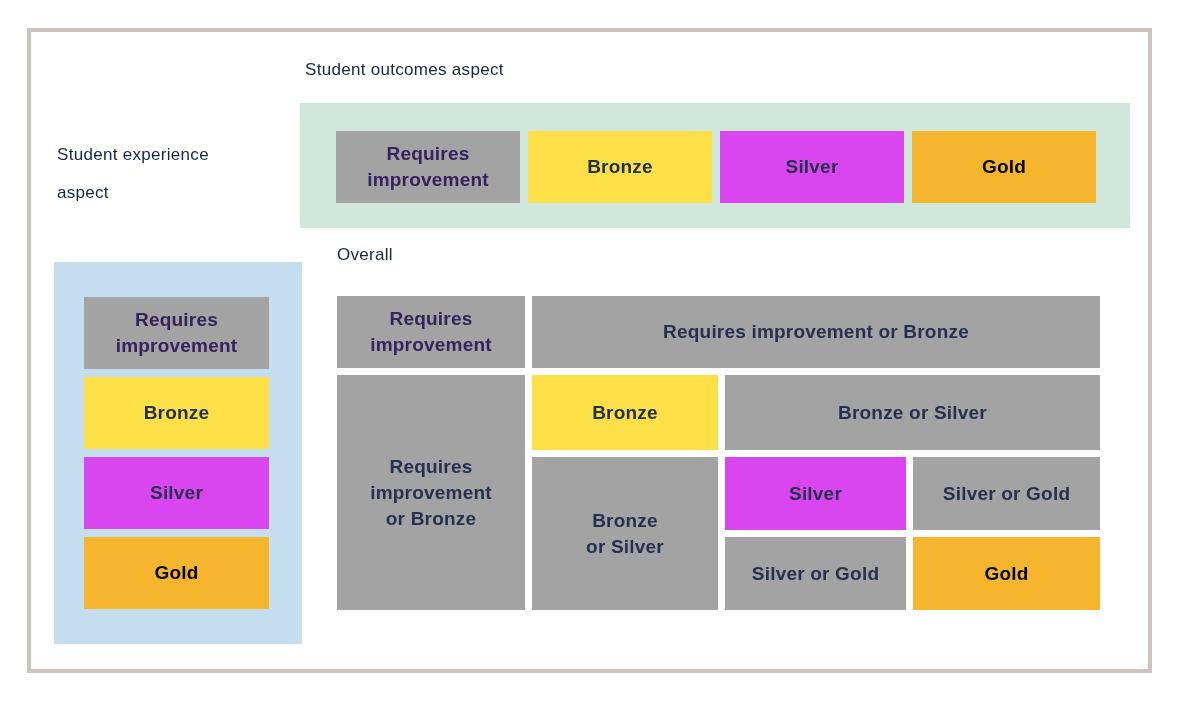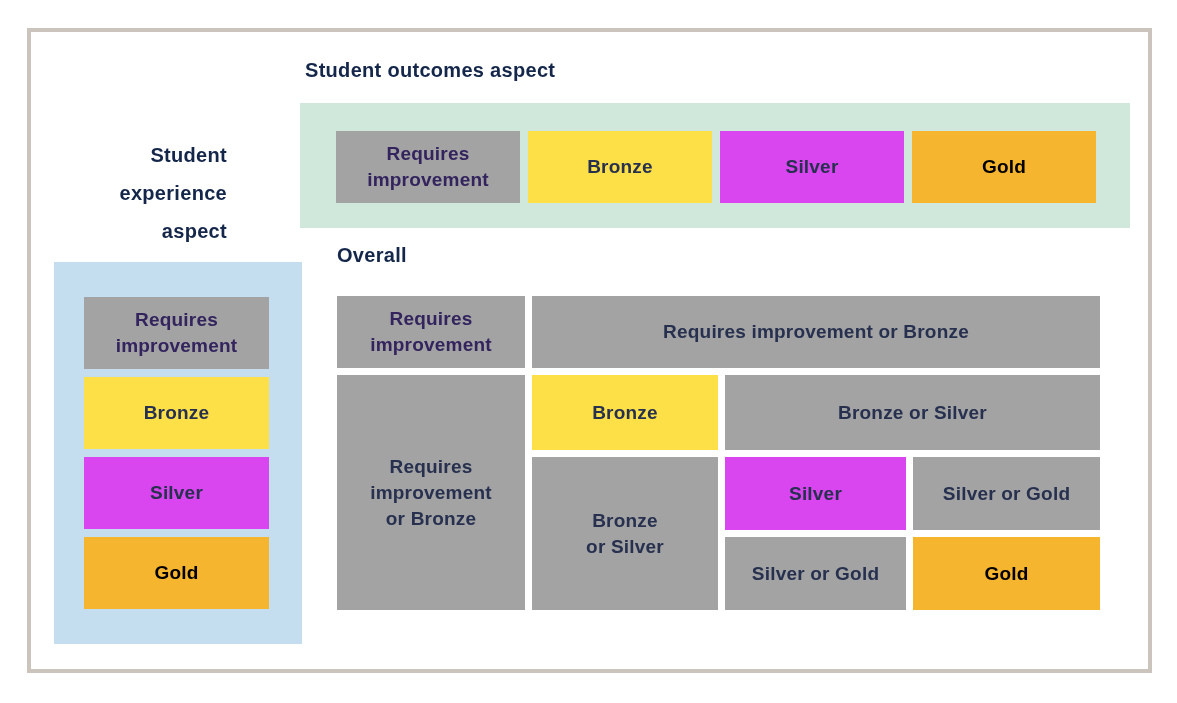--- a/index.html
+++ b/index.html
@@ -6,25 +6,25 @@
   body{
     width:1177px;height:703px;position:relative;background:#ffffff;
     font-family:"Liberation Sans","DejaVu Sans",sans-serif;
     -webkit-font-smoothing:antialiased;
   }
   .frame{
     position:absolute;left:27px;top:28px;width:1125px;height:645px;
     box-sizing:border-box;border:4px solid #cbc4bd;background:#ffffff;
   }
   .heading{
-    position:absolute;color:#14264a;font-weight:bold;font-size:20px;
+    position:absolute;color:#14264a;font-weight:normal;font-size:17px;
     letter-spacing:.3px;line-height:30px;
   }
   .h-outcomes{left:305px;top:55px;white-space:nowrap;}
-  .h-experience{left:57px;top:136px;width:170px;line-height:38px;text-align:right;}
+  .h-experience{left:57px;top:136px;width:170px;line-height:38px;}
   .h-overall{left:337px;top:240px;white-space:nowrap;}
 
   .band-outcomes{
     position:absolute;left:300px;top:103px;width:830px;height:125px;
     background:#cfe8db;box-sizing:border-box;
     display:flex;align-items:flex-start;gap:8px;
     padding:28px 34px 0 36px;
   }
   .band-outcomes .rating{flex:1;height:72px;}
 

